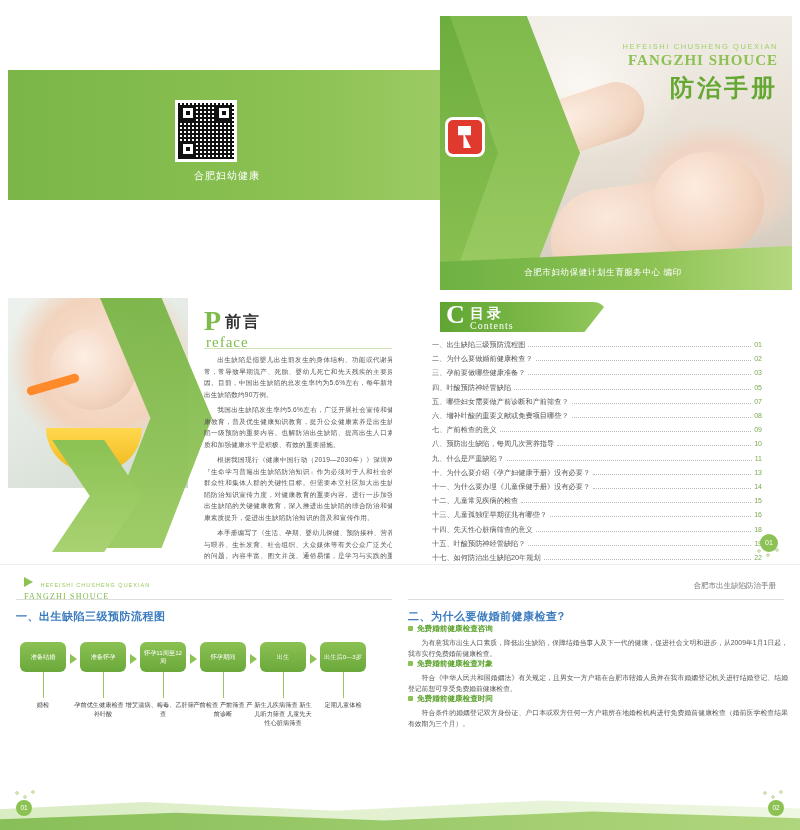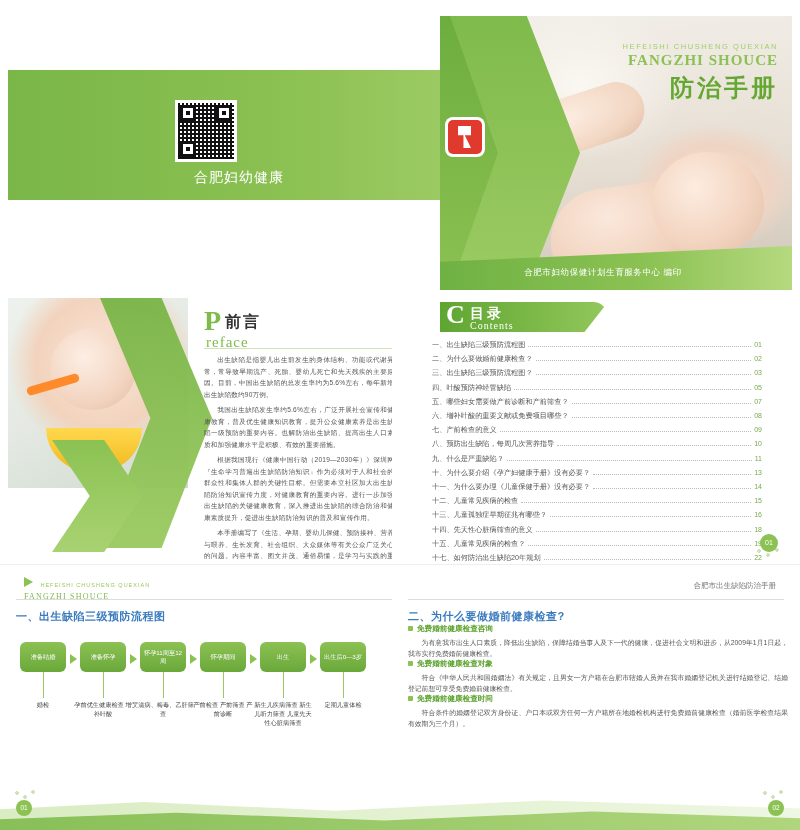--- a/index.html
+++ b/index.html
@@ -53,21 +53,21 @@
   }
   .qr-eye:after {
     content: ""; position: absolute; left: 3px; top: 3px;
     width: 4px; height: 4px; background: #111;
   }
   .qr-eye.tl { left: 2px; top: 2px; }
   .qr-eye.tr { right: 2px; top: 2px; }
   .qr-eye.bl { left: 2px; bottom: 2px; }
   .qr-caption {
     margin-top: 7px;
-    font-size: 14px; color: #ffffff; letter-spacing: 1px;
+    font-size: 10px; color: #ffffff; letter-spacing: 1px;
     white-space: nowrap;
     margin-left: 24px;
   }
 
   
   .front-cover {
     position: absolute; left: 440px; top: 8px;
     width: 352px; height: 274px;
     overflow: hidden;
     background: linear-gradient(160deg,#f4f1ec 0%, #e8e2da 40%, #d8d0c6 100%);
@@ -490,21 +490,21 @@
             <span class="toc-label">一、出生缺陷三级预防流程图</span>
             <span class="toc-dots"></span>
             <span class="toc-page">01</span>
           </div>
         <div class="toc-row">
             <span class="toc-label">二、为什么要做婚前健康检查？</span>
             <span class="toc-dots"></span>
             <span class="toc-page">02</span>
           </div>
         <div class="toc-row">
-            <span class="toc-label">三、出生缺陷三级预防流程图？</span>
+            <span class="toc-label">三、孕前要做哪些健康准备？</span>
             <span class="toc-dots"></span>
             <span class="toc-page">03</span>
           </div>
         <div class="toc-row">
             <span class="toc-label">四、叶酸预防神经管缺陷</span>
             <span class="toc-dots"></span>
             <span class="toc-page">05</span>
           </div>
         <div class="toc-row">
             <span class="toc-label">五、哪些妇女需要做产前诊断和产前筛查？</span>
@@ -550,21 +550,21 @@
             <span class="toc-label">十三、儿童孤独症早期征兆有哪些？</span>
             <span class="toc-dots"></span>
             <span class="toc-page">16</span>
           </div>
         <div class="toc-row">
             <span class="toc-label">十四、先天性心脏病筛查的意义</span>
             <span class="toc-dots"></span>
             <span class="toc-page">18</span>
           </div>
         <div class="toc-row">
-            <span class="toc-label">十五、儿童常见疾病的检查？</span>
+            <span class="toc-label">十五、叶酸预防神经管缺陷？</span>
             <span class="toc-dots"></span>
             <span class="toc-page">19</span>
           </div>
         <div class="toc-row">
             <span class="toc-label">十七、如何防治出生缺陷20年规划</span>
             <span class="toc-dots"></span>
             <span class="toc-page">22</span>
           </div>
         <div class="toc-row">
             <span class="toc-label">十八、合肥市出生缺陷防治保健常规项目/单位联系电话</span>

